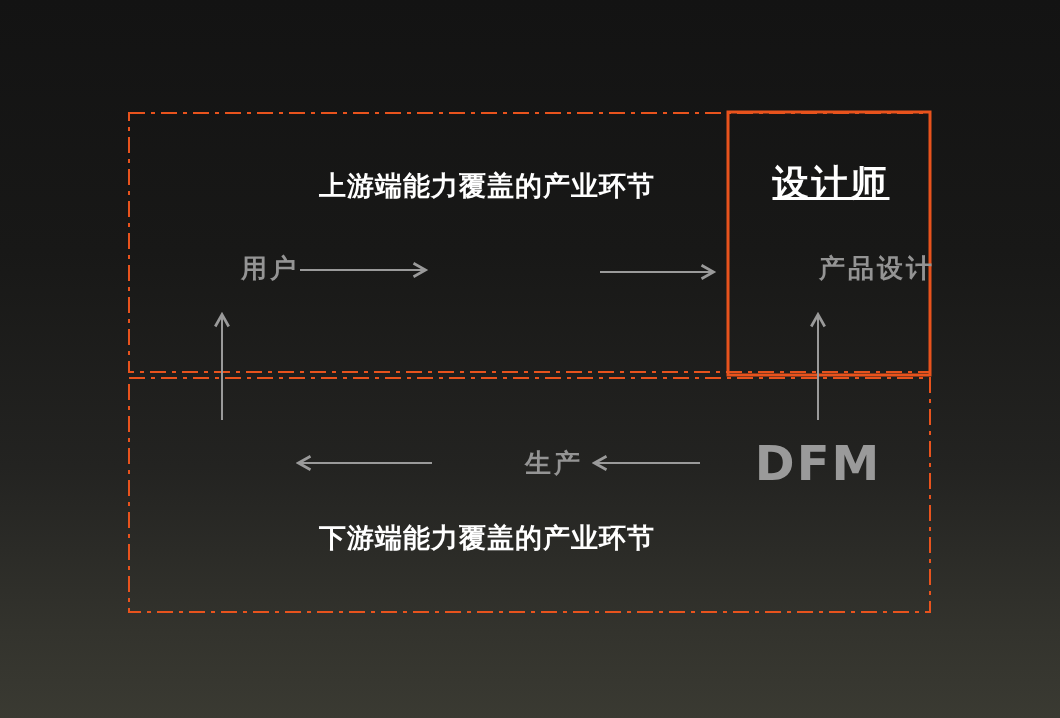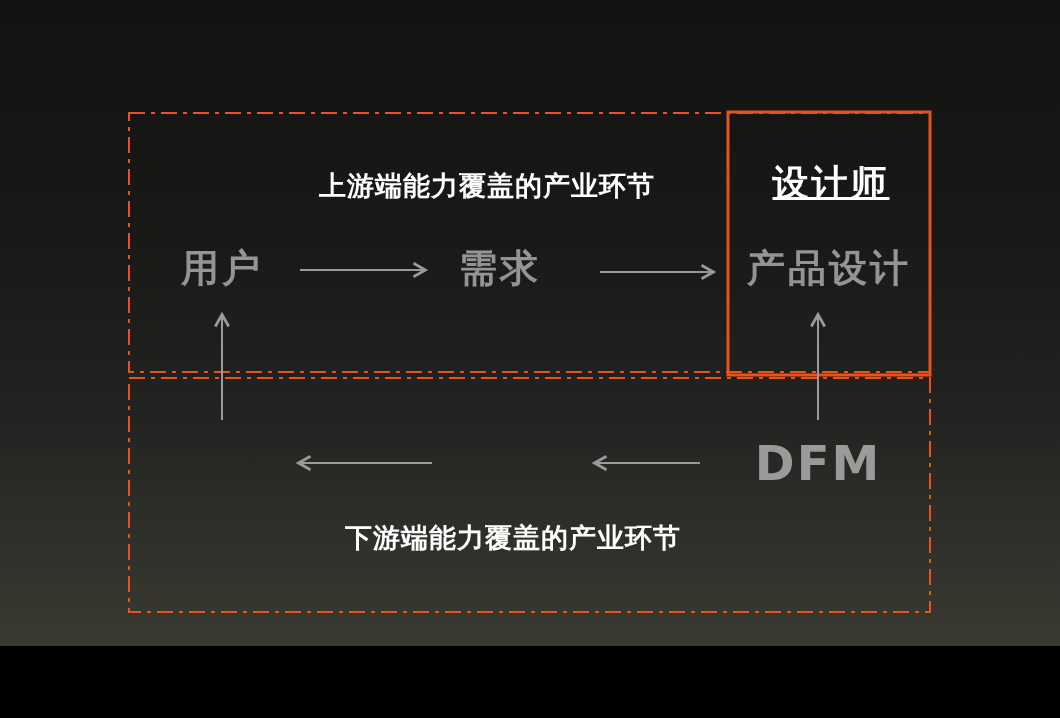--- a/index.html
+++ b/index.html
@@ -3,21 +3,21 @@
   <meta charset="utf-8">
   <style>
     html, body {
       margin: 0;
       padding: 0;
       background: #000;
     }
     .stage {
       position: relative;
       width: 1060px;
-      height: 646px;
+      height: 718px;
       overflow: hidden;
       background: linear-gradient(180deg, #131313 0%, #181817 35%, #232321 65%, #33332d 88%, #3a3a32 100%);
       font-family: "DejaVu Sans", "Liberation Sans", sans-serif;
     }
     svg.layer {
       position: absolute;
       left: 0;
       top: 0;
       width: 1060px;
       height: 718px;
@@ -29,22 +29,23 @@
       font-weight: bold;
       line-height: 1;
     }
     .region-label {
       color: #ffffff;
       font-size: 27px;
       letter-spacing: 1px;
     }
     .node {
       color: #949494;
-      font-size: 38px;
+      font-size: 26px;
       letter-spacing: 3px;
+      margin-left: 48px;
     }
     .node-latin {
       color: #9a9a9a;
       font-size: 48px;
       letter-spacing: 2px;
     }
     .designer-title {
       color: #ffffff;
       font-size: 36px;
       letter-spacing: 3px;
@@ -76,23 +77,23 @@
     <line x1="432" y1="463" x2="300" y2="463" stroke="#9A9A9A" stroke-width="2" marker-end="url(#arrowhead)"></line>
     <line x1="700" y1="463" x2="596" y2="463" stroke="#9A9A9A" stroke-width="2" marker-end="url(#arrowhead)"></line>
   </svg>
 
   <div class="txt region-label" style="left:487px; top:185px;">上游端能力覆盖的产业环节</div>
 
   <div class="txt designer-title" style="left:831px; top:183px;">设计师</div>
 
   <div class="txt node" style="left:222px; top:268px;">用户</div>
 
-  <div class="txt node" style="left:500px; top:268px;">需求</div>
 
   <div class="txt node" style="left:829px; top:268px;text-align:right;">产品设计</div>
 
 
+  <div class="txt node" style="left:506px; top:463px;">生产</div>
 
   <div class="txt node-latin" style="left:818px; top:463px;">DFM</div>
 
-  <div class="txt region-label" style="left:513px; top:537px;">下游端能力覆盖的产业环节</div>
+  <div class="txt region-label" style="left:487px; top:537px;">下游端能力覆盖的产业环节</div>
 
 </div>
 
 </body></html>

